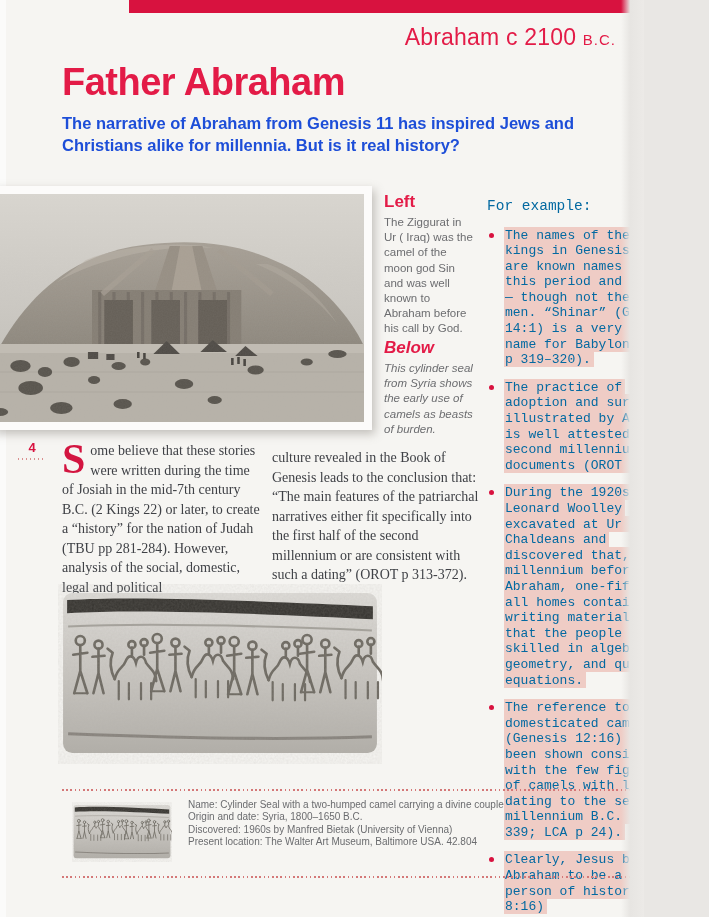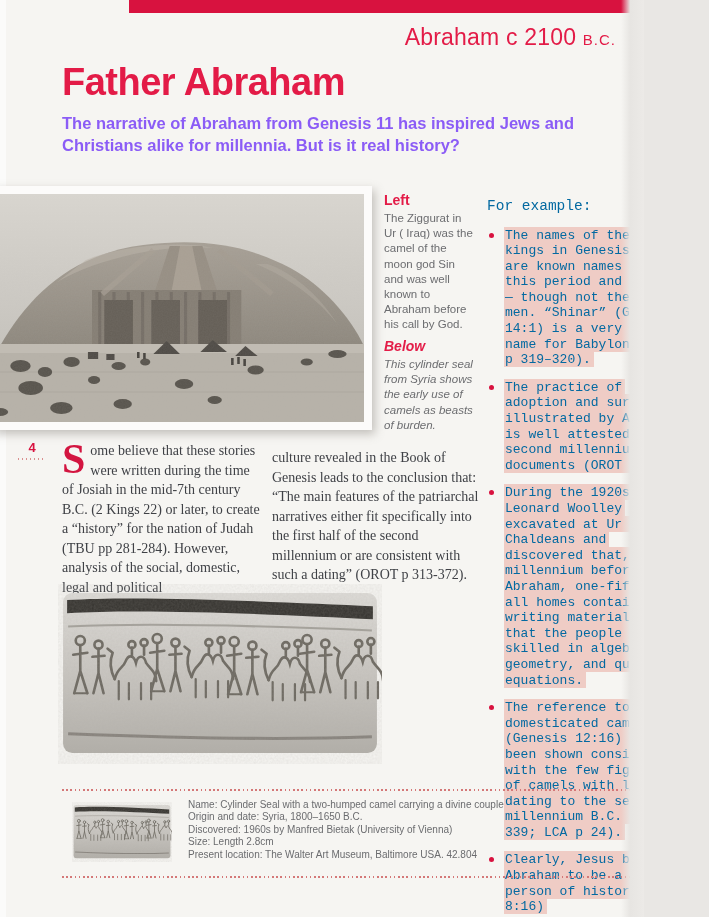--- a/index.html
+++ b/index.html
@@ -16,33 +16,33 @@
 
   .top-bar { position:absolute; left:129px; top:0; width:557px; height:13px; background:#d8123f; }
 
   .eyebrow { position:absolute; top:24px; right:28px; color:#e31b47; font-size:23px;
     font-weight:400; letter-spacing:0.2px; }
   .eyebrow .suffix { font-size:15px; letter-spacing:1px; }
 
   .title { position:absolute; left:62px; top:61px; color:#e31b47; font-size:38px;
     font-weight:700; letter-spacing:-0.5px; }
 
-  .subtitle { position:absolute; left:62px; top:113px; width:595px; color:#8b5cf6;
+  .subtitle { position:absolute; left:62px; top:113px; width:595px; color:#1d4ed8;
     font-size:16.5px; font-weight:700; line-height:1.33; }
 
   
   .photo-frame { position:absolute; left:-8px; top:186px; width:380px; height:244px;
     background:#fcfbfa; padding:8px; box-shadow:3px 4px 9px rgba(110,105,98,.38); }
   .photo-frame svg { width:100%; height:100%; display:block; }
 
   
   .caption-group { position:absolute; left:384px; width:92px; }
   .cap-left  { top:192px; }
   .cap-below { top:338px;font-style:italic; }
-  .cap-label { color:#e31b47; font-size:14px; font-weight:700; margin-bottom:3px; }
+  .cap-label { color:#e31b47; font-size:17px; font-weight:700; margin-bottom:3px; }
   .cap-text  { color:#6c6d70; font-size:11.5px; line-height:1.32; }
 
   
   .examples { position:absolute; left:487px; top:198px; width:202px;
     font-family:Liberation Mono, monospace; color:#0369a1; }
   .examples-heading { font-size:14.5px; margin-bottom:13px; }
   .examples ul { list-style:none; }
   .examples li { position:relative; padding-left:17px; margin-bottom:12px;
     font-size:13px; line-height:15.6px; }
   .examples li::before { content:""; position:absolute; left:2px; top:5.5px;
@@ -246,20 +246,19 @@
 
   <div class="seal-thumb">
     <svg viewBox="0 0 320 178" preserveAspectRatio="none">
         <use href="#sealArt"></use>
       </svg>
   </div>
   <div class="artifact-meta">
     <div>Name: Cylinder Seal with a two-humped camel carrying a divine couple</div>
     <div>Origin and date: Syria, 1800–1650 B.C.</div>
     <div>Discovered: 1960s by Manfred Bietak (University of Vienna)</div>
-    <div>Size: Length 2.8cm</div>
     <div>Present location: The Walter Art Museum, Baltimore USA. 42.804</div>
   </div>
 
   <div class="dotted-rule rule-2"></div>
 
   <div class="scan-edge-right"></div>
 </div>
 
 </body></html>

